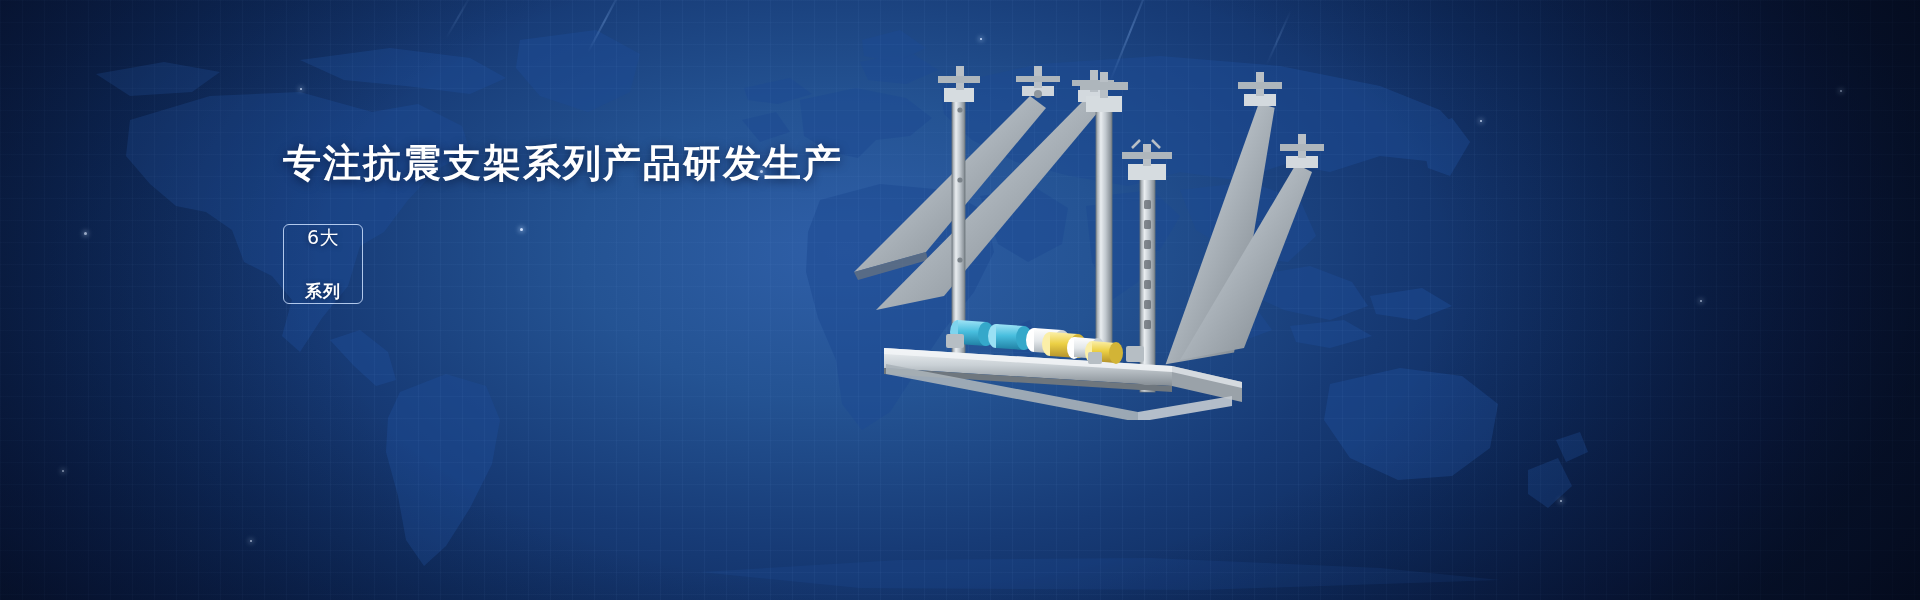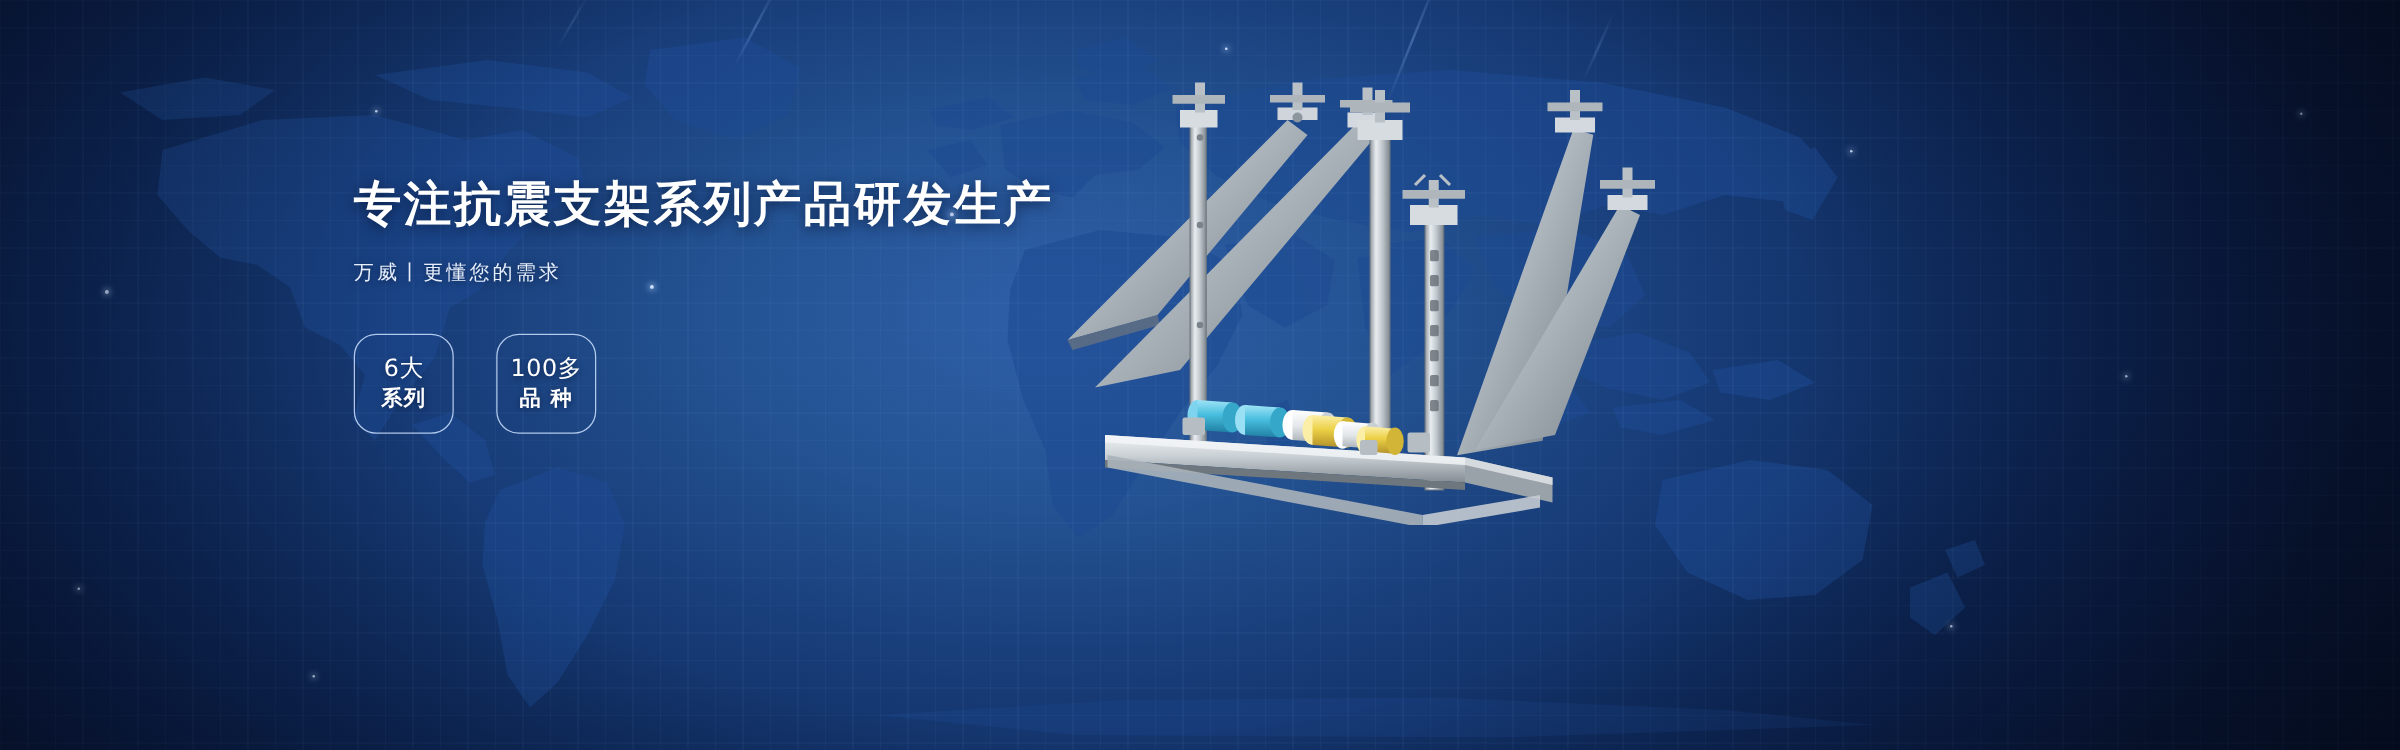--- a/index.html
+++ b/index.html
@@ -84,25 +84,25 @@
   }
 
   .badges {
     display:flex;
     gap:34px;
     margin-top:38px;
   }
   .badge {
     width:80px; height:80px;
     border:1px solid rgba(205,225,255,0.85);
-    border-radius:18px;
+    border-radius:6px;
     display:flex;
     flex-direction:column;
     align-items:center;
-    justify-content:center;
+    justify-content:space-between;
     color:#ffffff;
     line-height:1.32;
     text-shadow:0 1px 5px rgba(2,12,40,0.55);
   }
   .badge .l1 { font-size:19px; letter-spacing:0.5px; white-space:nowrap; }
   .badge .l2 { font-size:17px; letter-spacing:1px; white-space:nowrap;font-weight:bold; }
 
   
   .product {
     position:absolute;
@@ -333,28 +333,23 @@
 
     <g fill="#b6bec4">
       <rect x="106" y="274" width="18" height="14" rx="2"></rect>
       <rect x="286" y="286" width="18" height="16" rx="2"></rect>
       <rect x="248" y="292" width="14" height="12" rx="2"></rect>
     </g>
   </svg>
 
   <div class="content">
     <div class="headline">专注抗震支架系列产品研发生产</div>
-    <div class="subline">万威丨更懂您的需求</div>
 
     <div class="badges">
       <div class="badge">
         <span class="l1">6大</span>
         <span class="l2">系列</span>
       </div>
-      <div class="badge">
-        <span class="l1">100多</span>
-        <span class="l2">品 种</span>
-      </div>
     </div>
   </div>
 
   <div class="vignette"></div>
 </div>
 
 </body></html>

